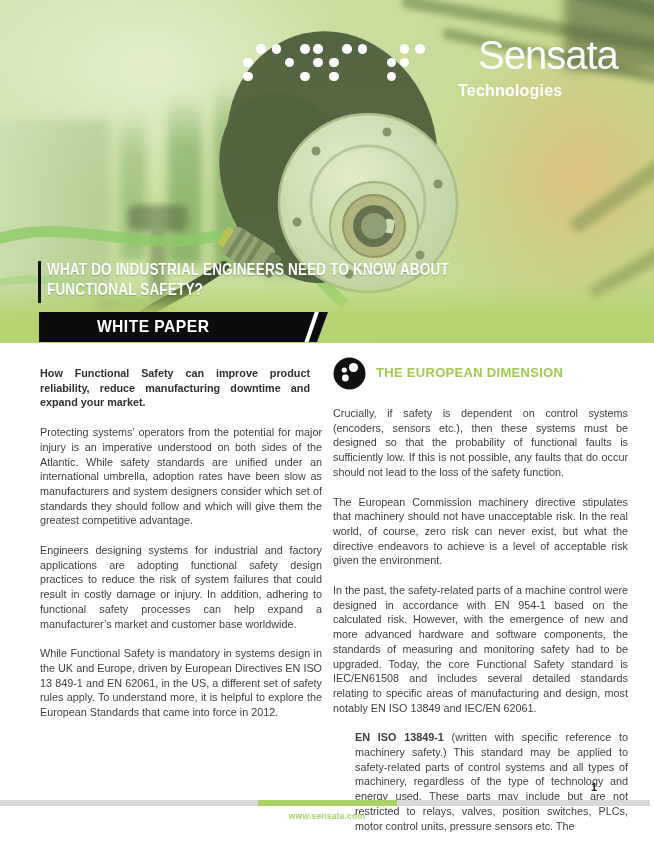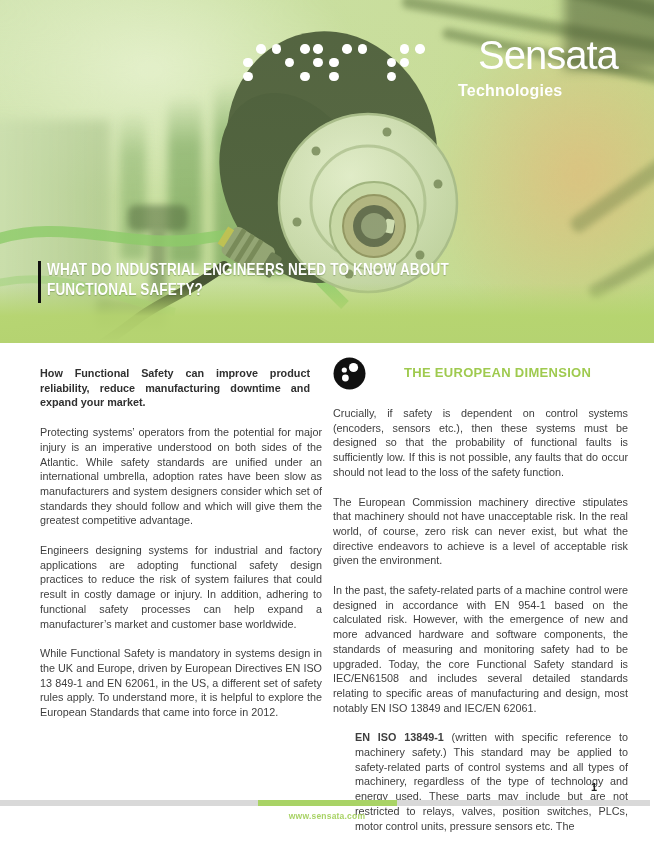--- a/index.html
+++ b/index.html
@@ -58,21 +58,21 @@
           font-weight:700;font-size:17px;letter-spacing:.5px;transform:scaleX(.92);}
   .banner-slash{position:absolute;right:15px;top:-6px;width:4px;height:46px;background:#fff;transform:rotate(19deg);}
 
   
   .col{position:absolute;color:#3e3e3e;font-size:10.8px;line-height:14.7px;text-align:justify;}
   .col-left{left:40px;top:366px;width:282px;}
   .col-right{left:333px;top:357px;width:295px;}
   .lead{font-weight:700;color:#303030;margin:0 12px 15px 0;}
   .byline{font-style:italic;color:#454545;margin:0 0 15px 0;}
   .para{margin:0 0 15px 0;}
-  .sec-head{display:flex;align-items:center;margin:0 0 16px 0;text-align:center;gap:28px;}
+  .sec-head{display:flex;align-items:center;margin:0 0 16px 0;text-align:center;}
   .sec-head .ttl{margin-left:10px;color:#9fca4f;font-weight:700;font-size:13px;letter-spacing:.3px;}
   .std-para{margin:0;padding-left:22px;}
 
   
   .pagenum{position:absolute;left:588px;top:781px;width:12px;text-align:center;
            font-size:11px;font-weight:700;color:#1f1f1f;}
   .fbar{position:absolute;top:800px;height:6px;}
   .fbar-g1{left:0;width:258px;background:#d9d9d9;}
   .fbar-green{left:258px;width:139px;background:#a9d366;}
   .fbar-g2{left:397px;width:253px;background:#d9d9d9;}
@@ -173,20 +173,24 @@
         <span class="bdot" style="left: 172.2px; top: 0px;"></span>
       </div>
     <div class="logo-name">Sensata</div>
     <div class="logo-sub">Technologies</div>
 
     <div class="title-bar"></div>
     <div class="hero-title">
       <span>WHAT DO INDUSTRIAL ENGINEERS NEED TO KNOW ABOUT</span><br>
       <span>FUNCTIONAL SAFETY?</span>
     </div>
+    <div class="banner">
+      <span class="banner-label">WHITE PAPER</span>
+      <div class="banner-slash"></div>
+    </div>
   </div>
 
   <div class="col col-left">
     <p class="lead">How Functional Safety can improve product reliability, reduce manufacturing downtime and expand your market.</p>
     <p class="para">Protecting systems’ operators from the potential for major injury is an imperative understood on both sides of the Atlantic. While safety standards are unified under an international umbrella, adoption rates have been slow as manufacturers and system designers consider which set of standards they should follow and which will give them the greatest competitive advantage.</p>
     <p class="para">Engineers designing systems for industrial and factory applications are adopting functional safety design practices to reduce the risk of system failures that could result in costly damage or injury. In addition, adhering to functional safety processes can help expand a manufacturer’s market and customer base worldwide.</p>
     <p class="para">While Functional Safety is mandatory in systems design in the UK and Europe, driven by European Directives EN ISO 13 849-1 and EN 62061, in the US, a different set of safety rules apply. To understand more, it is helpful to explore the European Standards that came into force in 2012.</p>
   </div>
 
   <div class="col col-right">

